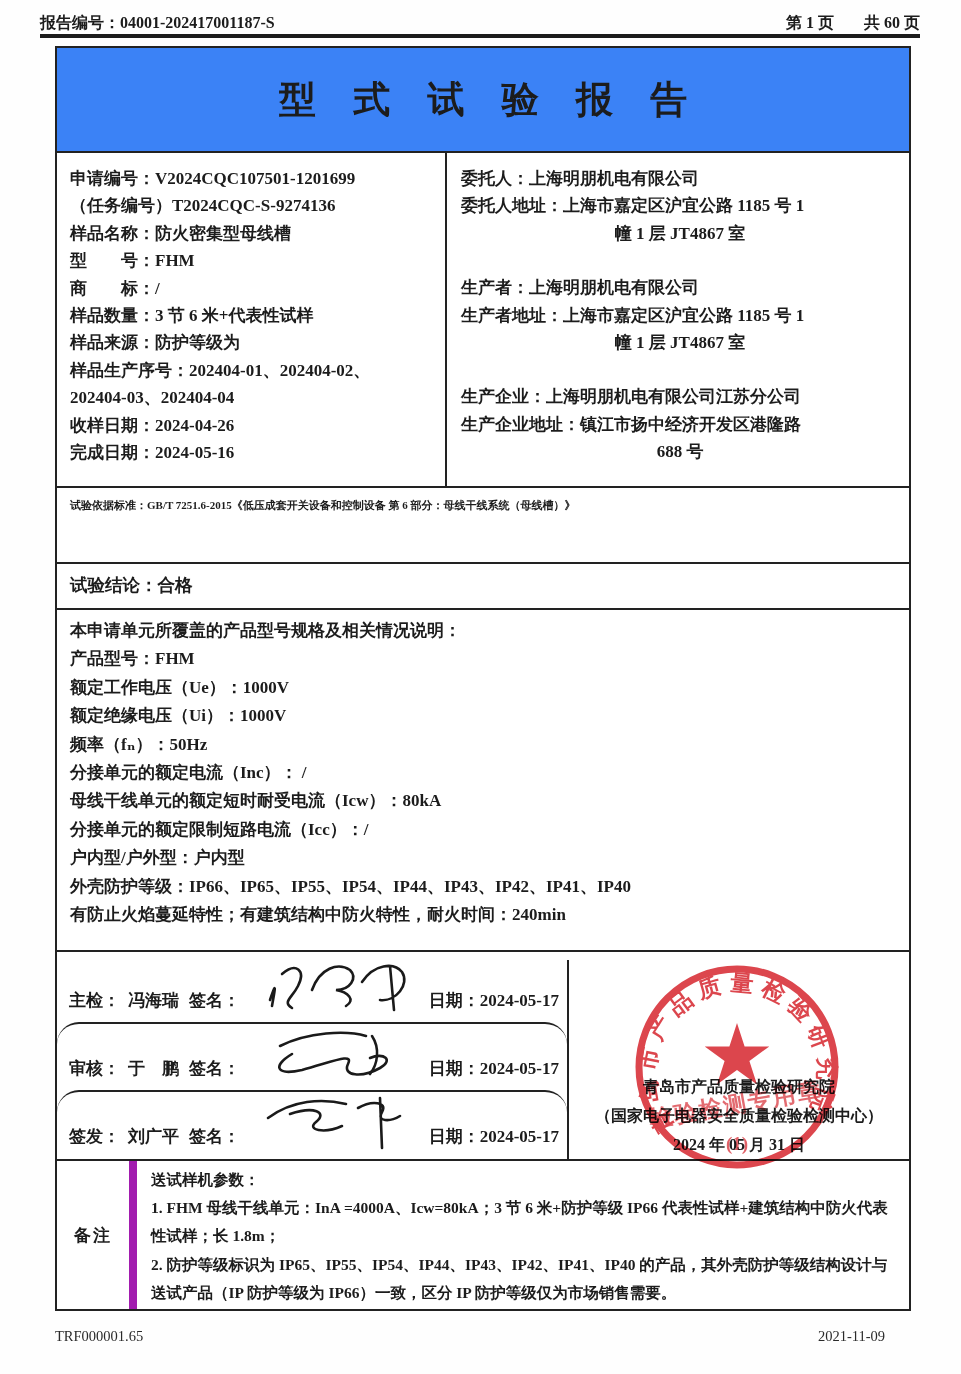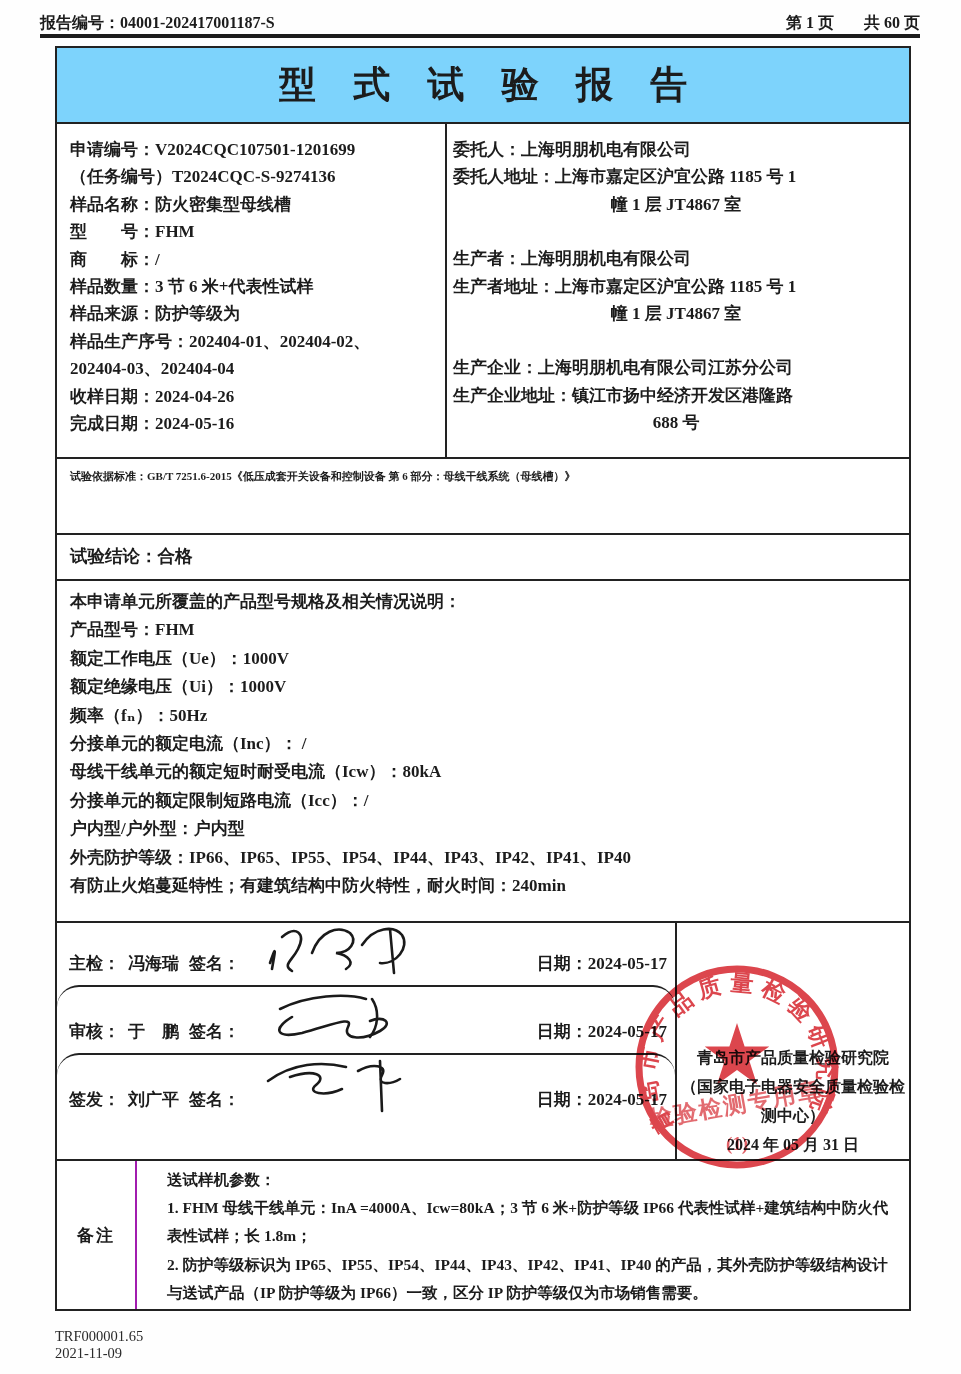--- a/index.html
+++ b/index.html
@@ -24,72 +24,72 @@
   
   .report-table {
     position:absolute; left:55px; top:46px; width:856px;
     border:2px solid #222;
     background:#fff;
   }
   .row { border-top:2px solid #222; }
   .row:first-child { border-top:none; }
 
   .title-cell {
-    height:74px; background:#7dd3fc;
+    height:103px; background:#3b82f6;
     display:flex; align-items:center; justify-content:center;
     font-size:37px; font-weight:700; letter-spacing:14px;
     text-indent:14px;
   }
 
   .info-row { display:flex; height:335px; }
   .info-left { width:390px; border-right:2px solid #222; padding:12px 8px 0 13px; }
-  .info-right { flex:1; padding:12px 10px 0 6px; }
+  .info-right { flex:1; padding:12px 10px 0 14px; }
   .iline { font-size:17px; font-weight:700; line-height:27.4px; white-space:nowrap; }
   .iline.center { text-align:center; white-space:normal; }
   .gap { height:27px; }
 
   .standard-row { height:76px; padding:3px 13px 0 13px; font-size:11px; font-weight:700; line-height:29px; }
   .conclusion-row { height:46px; padding:9px 13px 0 13px; font-size:17.5px; font-weight:700; }
 
   .product-row { height:342px; padding:7px 13px 0 13px; }
   .pline { font-size:17px; font-weight:700; line-height:28.4px; white-space:nowrap; }
 
   .sign-section { display:flex; }
-  .sign-rows { width:620px; border-right:2px solid #222; }
+  .sign-rows { width:512px; border-right:2px solid #222;margin-top:8px; }
   .sign-row {
     position:relative; height:62px;
     display:flex; align-items:flex-end;
     padding:0 8px 10px 12px;
     font-size:17px; font-weight:700;
   }
   .sign-row + .sign-row { border-top:2px solid #222; height:68px;border-radius:22px; }
   .sign-row .name { margin-left:8px; }
   .sign-row .siglabel { margin-left:10px; }
   .sign-row .datecell { margin-left:auto; white-space:nowrap; }
   .sig-svg { position:absolute; left:205px; bottom:8px; overflow:visible; pointer-events:none; }
 
   .stamp-cell {
     flex:1; position:relative;
     padding-top:120px; text-align:center;
     font-size:16px; font-weight:700; line-height:29px;
   }
 
   .remark-row { display:flex; height:150px; }
   .remark-label {
-    width:80px; border-right:2px solid #a21caf;
+    width:80px; border-right:8px solid #a21caf;
     display:flex; align-items:center; justify-content:center;
     font-size:17px; font-weight:700; letter-spacing:2px;
   }
-  .remark-content { flex:1; padding:5px 12px 0 30px; }
+  .remark-content { flex:1; padding:5px 12px 0 14px; }
   .rline { font-size:15.5px; font-weight:700; line-height:28.2px; }
 
   .doc-footer {
     position:absolute; left:55px; top:1328px; width:830px;
     display:flex; justify-content:space-between;
-    font-size:14.5px; font-weight:400; color:#2a2a2a;flex-direction:column;
+    font-size:14.5px; font-weight:400; color:#2a2a2a;
   }
 
   
   .stamp-overlay {
     position:absolute; left:630px; top:960px; width:214px; height:214px;
     mix-blend-mode:multiply; opacity:0.92; z-index:6; pointer-events:none;
   }
 </style>
 </head>
 <body>

